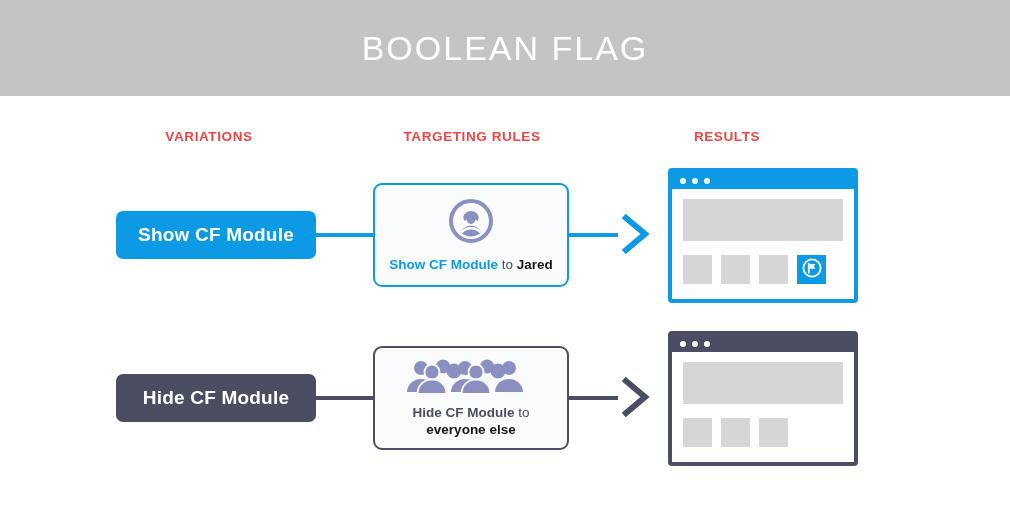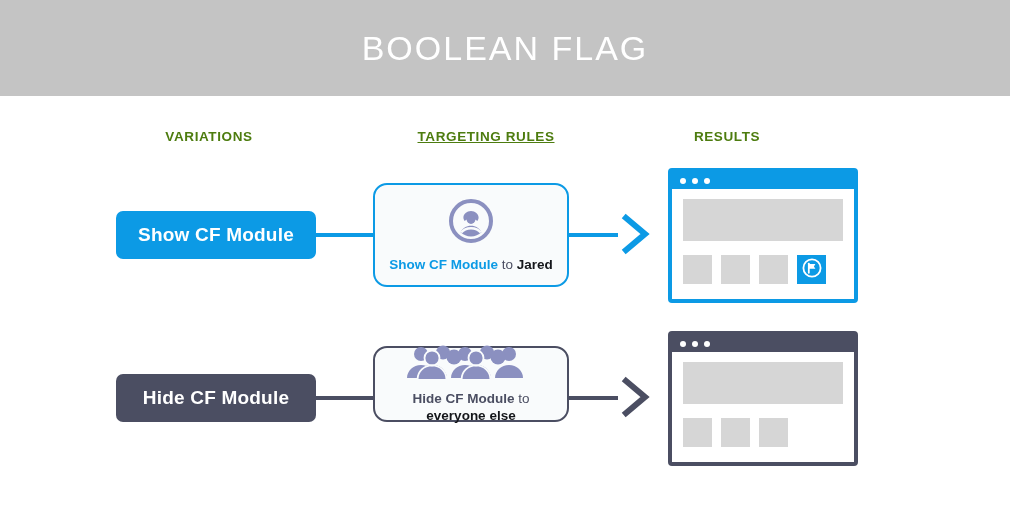--- a/index.html
+++ b/index.html
@@ -15,48 +15,48 @@
     background:#c4c4c4;display:flex;align-items:center;justify-content:center;
   }
   .header-title{
     color:#ffffff;font-size:34px;letter-spacing:2px;font-weight:400;
     line-height:1;
   }
 
   
   .col-head{
     position:absolute;top:129px;font-size:13.5px;font-weight:bold;
-    color:#4d7c0f;letter-spacing:.6px;text-align:center;
+    color:#ef4444;letter-spacing:.6px;text-align:center;
   }
   .col-head.c1{left:119px;width:180px;}
-  .col-head.c2{left:396px;width:180px;text-decoration:underline;}
+  .col-head.c2{left:382px;width:180px;}
   .col-head.c3{left:637px;width:180px;}
 
   
   .conn{position:absolute;height:4px;}
   .conn.blue{background:#0c9ae5;}
   .conn.dark{background:#4b4e62;}
 
   
   .pill{
     position:absolute;width:200px;height:48px;border-radius:7px;
     display:flex;align-items:center;justify-content:center;
     color:#ffffff;font-size:19px;font-weight:bold;letter-spacing:.2px;
   }
   .pill.on{left:116px;top:211px;background:#0c9ae5;}
   .pill.off{left:116px;top:374px;background:#4b4e62;}
 
   
   .card{
     position:absolute;width:196px;box-sizing:border-box;
-    background:#f9fbfc;border-radius:14px;
+    background:#f9fbfc;border-radius:9px;
     display:flex;flex-direction:column;align-items:center;justify-content:center;
   }
   .card.on{left:373px;top:183px;height:104px;border:2px solid #0c9ae5;}
-  .card.off{left:373px;top:346px;height:76px;border:2px solid #4b4e62;}
+  .card.off{left:373px;top:346px;height:104px;border:2px solid #4b4e62;}
 
   .card-icon{display:block;}
   .card-text{
     font-size:13.5px;line-height:17px;text-align:center;color:#6b7280;
     font-weight:bold;
   }
   .card-text .accent-blue{color:#0c9ae5;font-weight:bold;}
   .card-text .accent-dark{color:#4b4e62;font-weight:bold;}
   .card-text .strong{color:#14161a;font-weight:bold;}
   .card-text .light{font-weight:normal;color:#4b4e62;}

